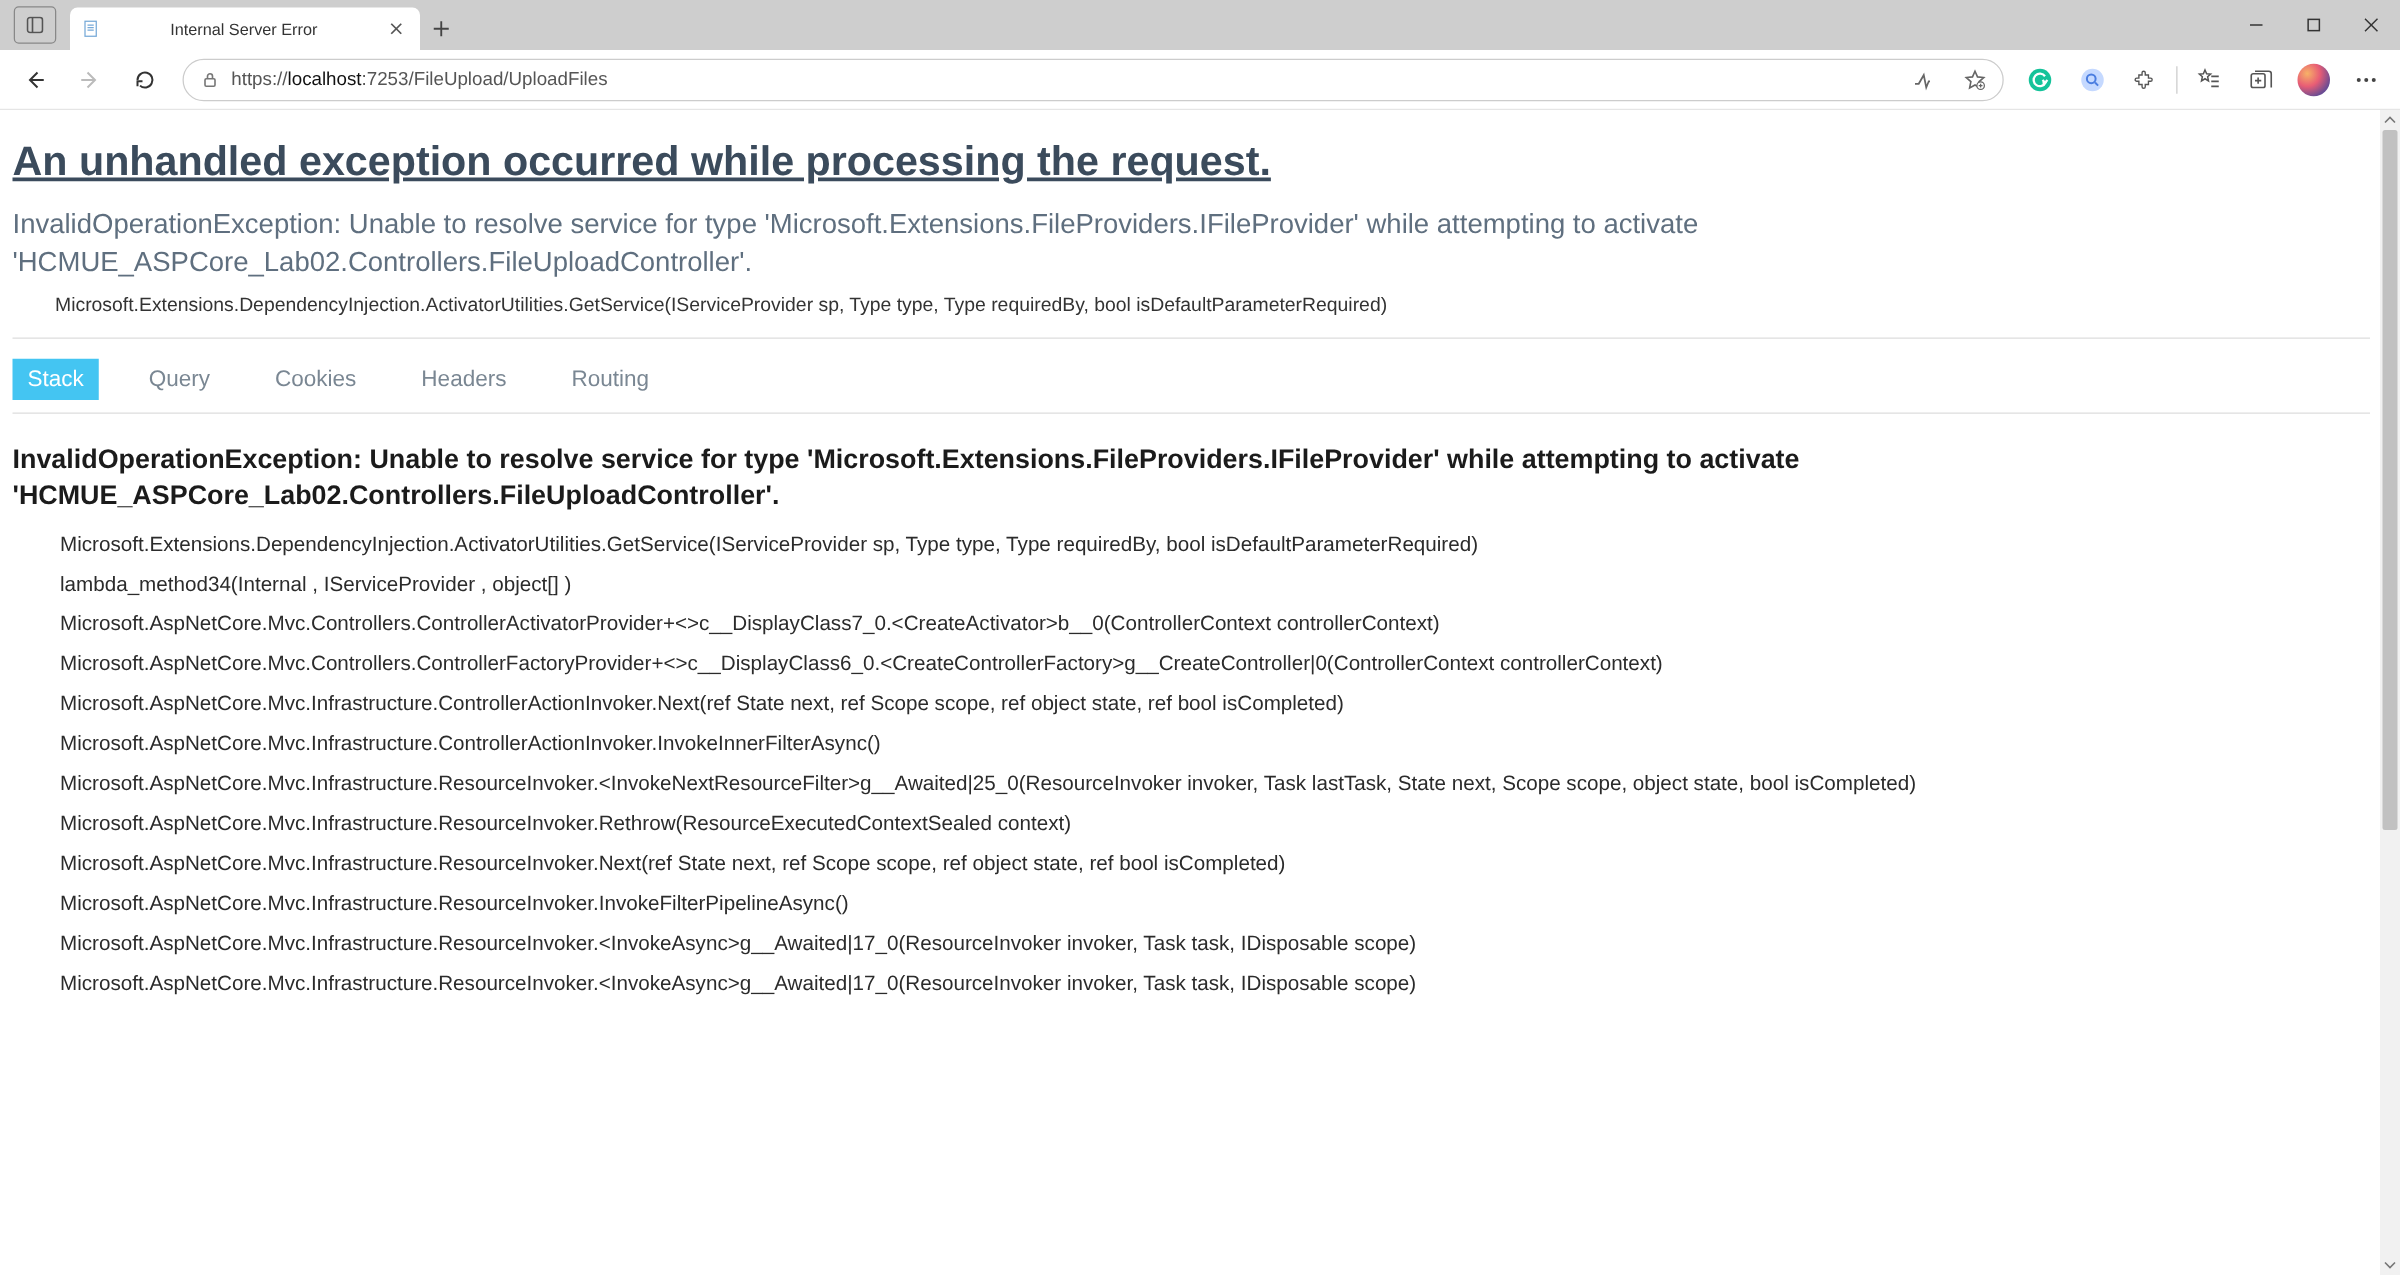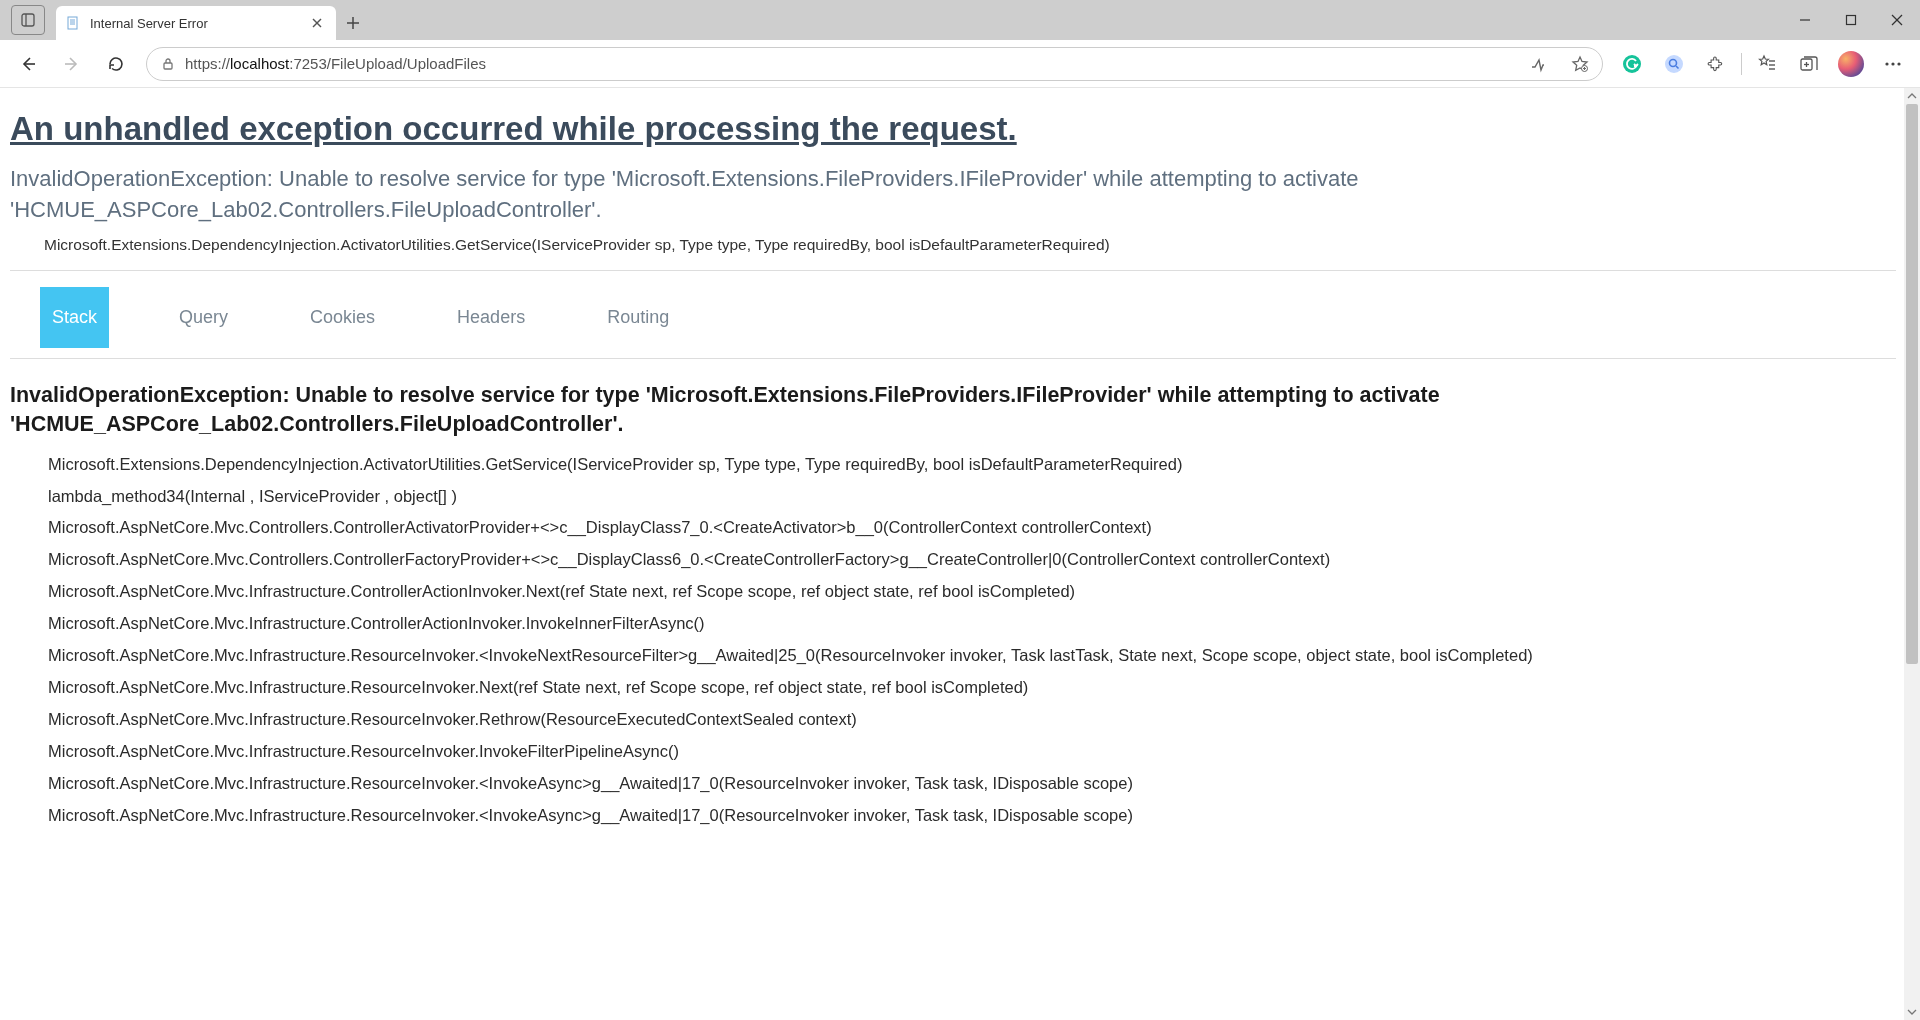--- a/index.html
+++ b/index.html
@@ -34,20 +34,21 @@
     border-top-right-radius: 6px;
     margin-top: 6px;
     height: 34px;
     width: 280px;
     display: flex;
     align-items: center;
     padding: 0 10px;
     gap: 8px;
     font-size: 13px;
     color: #333;
+    text-align: center;
   }
   .tab .favicon {
     width: 16px; height: 16px;
     display: flex; align-items: center; justify-content: center;
     font-size: 12px;
   }
   .tab .title { flex: 1; overflow: hidden; white-space: nowrap; text-overflow: ellipsis; }
   .tab .close {
     width: 18px; height: 18px;
     display: flex; align-items: center; justify-content: center;
@@ -155,23 +156,22 @@
     display: flex;
     gap: 28px;
     padding: 10px 0 10px 0;
     border-bottom: 1px solid #ddd;
     align-items:center;
     margin-top: 6px;
   }
   .etab {
     font-size: 18px;
     color: #7a8793;
-    padding: 20px 12px;
+    padding: 6px 12px;
     cursor: pointer;
-    margin-left: 30px;
   }
   .etab.active {
     background: #44c5f2;
     color: #fff;
     border-radius: 0;
   }
 
   h3.ex-detail-heading {
     font-size: 21.5px;
     font-weight: 700;
@@ -379,22 +379,22 @@
   <h3 class="ex-detail-heading">InvalidOperationException: Unable to resolve service for type 'Microsoft.Extensions.FileProviders.IFileProvider' while attempting to activate 'HCMUE_ASPCore_Lab02.Controllers.FileUploadController'.</h3>
 
   <ul class="stack-list">
     <li>Microsoft.Extensions.DependencyInjection.ActivatorUtilities.GetService(IServiceProvider sp, Type type, Type requiredBy, bool isDefaultParameterRequired)</li>
     <li>lambda_method34(Internal , IServiceProvider , object[] )</li>
     <li>Microsoft.AspNetCore.Mvc.Controllers.ControllerActivatorProvider+&lt;&gt;c__DisplayClass7_0.&lt;CreateActivator&gt;b__0(ControllerContext controllerContext)</li>
     <li>Microsoft.AspNetCore.Mvc.Controllers.ControllerFactoryProvider+&lt;&gt;c__DisplayClass6_0.&lt;CreateControllerFactory&gt;g__CreateController|0(ControllerContext controllerContext)</li>
     <li>Microsoft.AspNetCore.Mvc.Infrastructure.ControllerActionInvoker.Next(ref State next, ref Scope scope, ref object state, ref bool isCompleted)</li>
     <li>Microsoft.AspNetCore.Mvc.Infrastructure.ControllerActionInvoker.InvokeInnerFilterAsync()</li>
     <li>Microsoft.AspNetCore.Mvc.Infrastructure.ResourceInvoker.&lt;InvokeNextResourceFilter&gt;g__Awaited|25_0(ResourceInvoker invoker, Task lastTask, State next, Scope scope, object state, bool isCompleted)</li>
+    <li>Microsoft.AspNetCore.Mvc.Infrastructure.ResourceInvoker.Rethrow(ResourceExecutedContextSealed context)</li>
     <li>Microsoft.AspNetCore.Mvc.Infrastructure.ResourceInvoker.Next(ref State next, ref Scope scope, ref object state, ref bool isCompleted)</li>
-    <li>Microsoft.AspNetCore.Mvc.Infrastructure.ResourceInvoker.Rethrow(ResourceExecutedContextSealed context)</li>
     <li>Microsoft.AspNetCore.Mvc.Infrastructure.ResourceInvoker.InvokeFilterPipelineAsync()</li>
     <li>Microsoft.AspNetCore.Mvc.Infrastructure.ResourceInvoker.&lt;InvokeAsync&gt;g__Awaited|17_0(ResourceInvoker invoker, Task task, IDisposable scope)</li>
     <li>Microsoft.AspNetCore.Mvc.Infrastructure.ResourceInvoker.&lt;InvokeAsync&gt;g__Awaited|17_0(ResourceInvoker invoker, Task task, IDisposable scope)</li>
   </ul>
 </div>
 
 <div class="vscroll">
   <div class="up">
     <svg width="10" height="10" viewBox="0 0 10 10">
         <path d="M1 7l4-4 4 4" fill="none" stroke="#777" stroke-width="1.3"></path>

